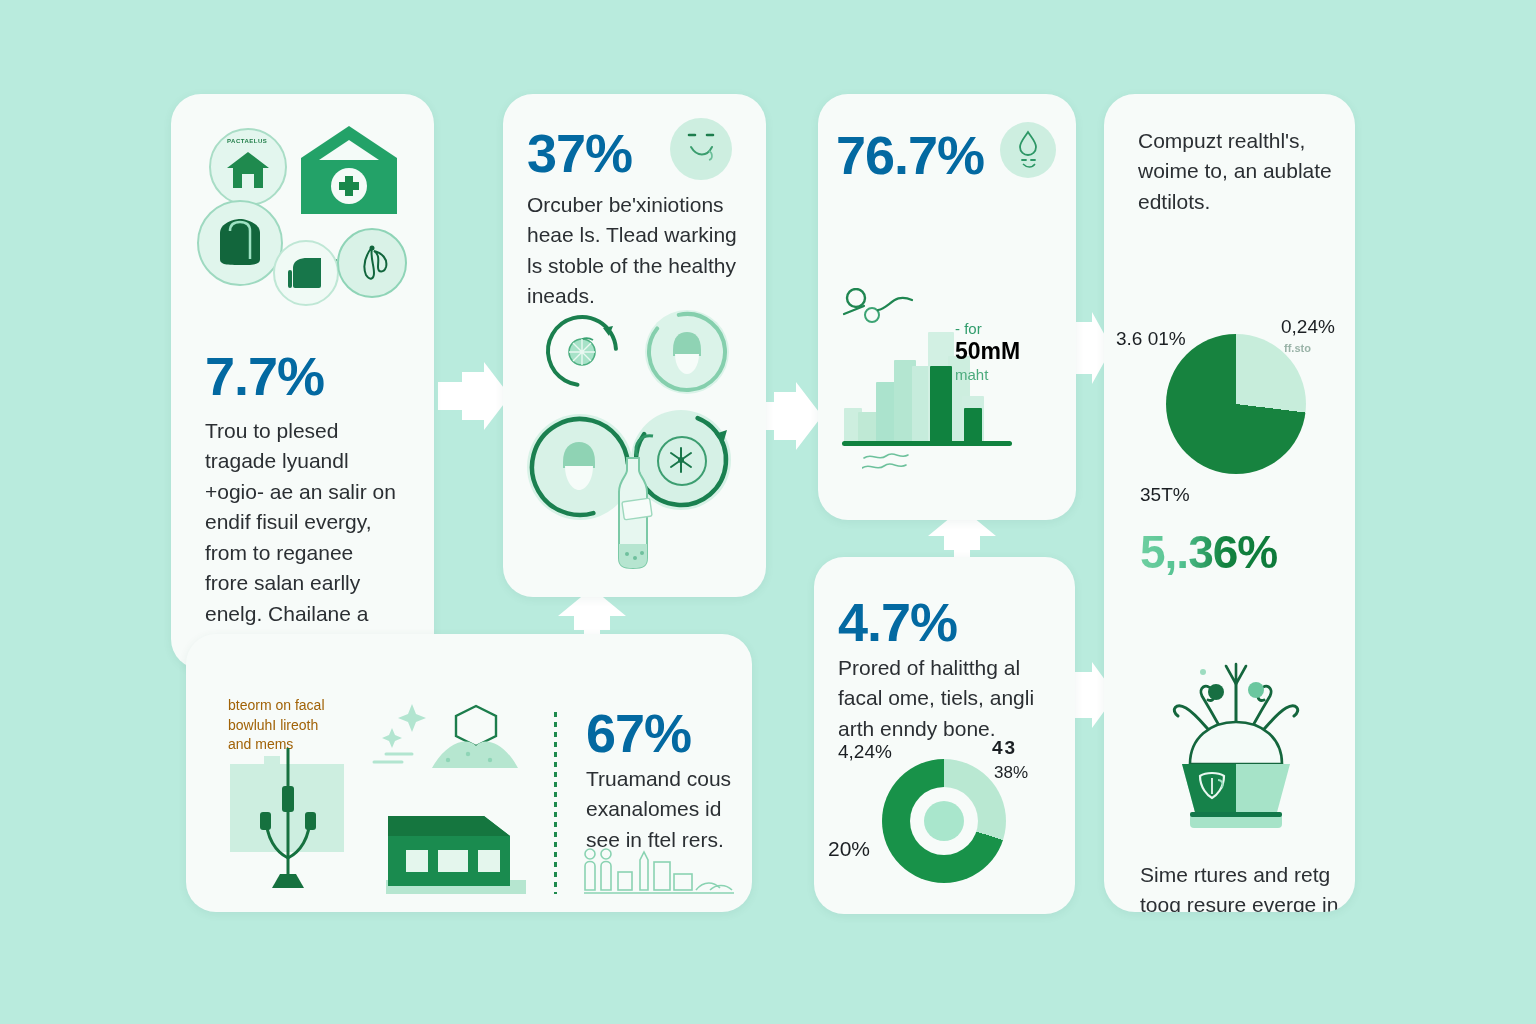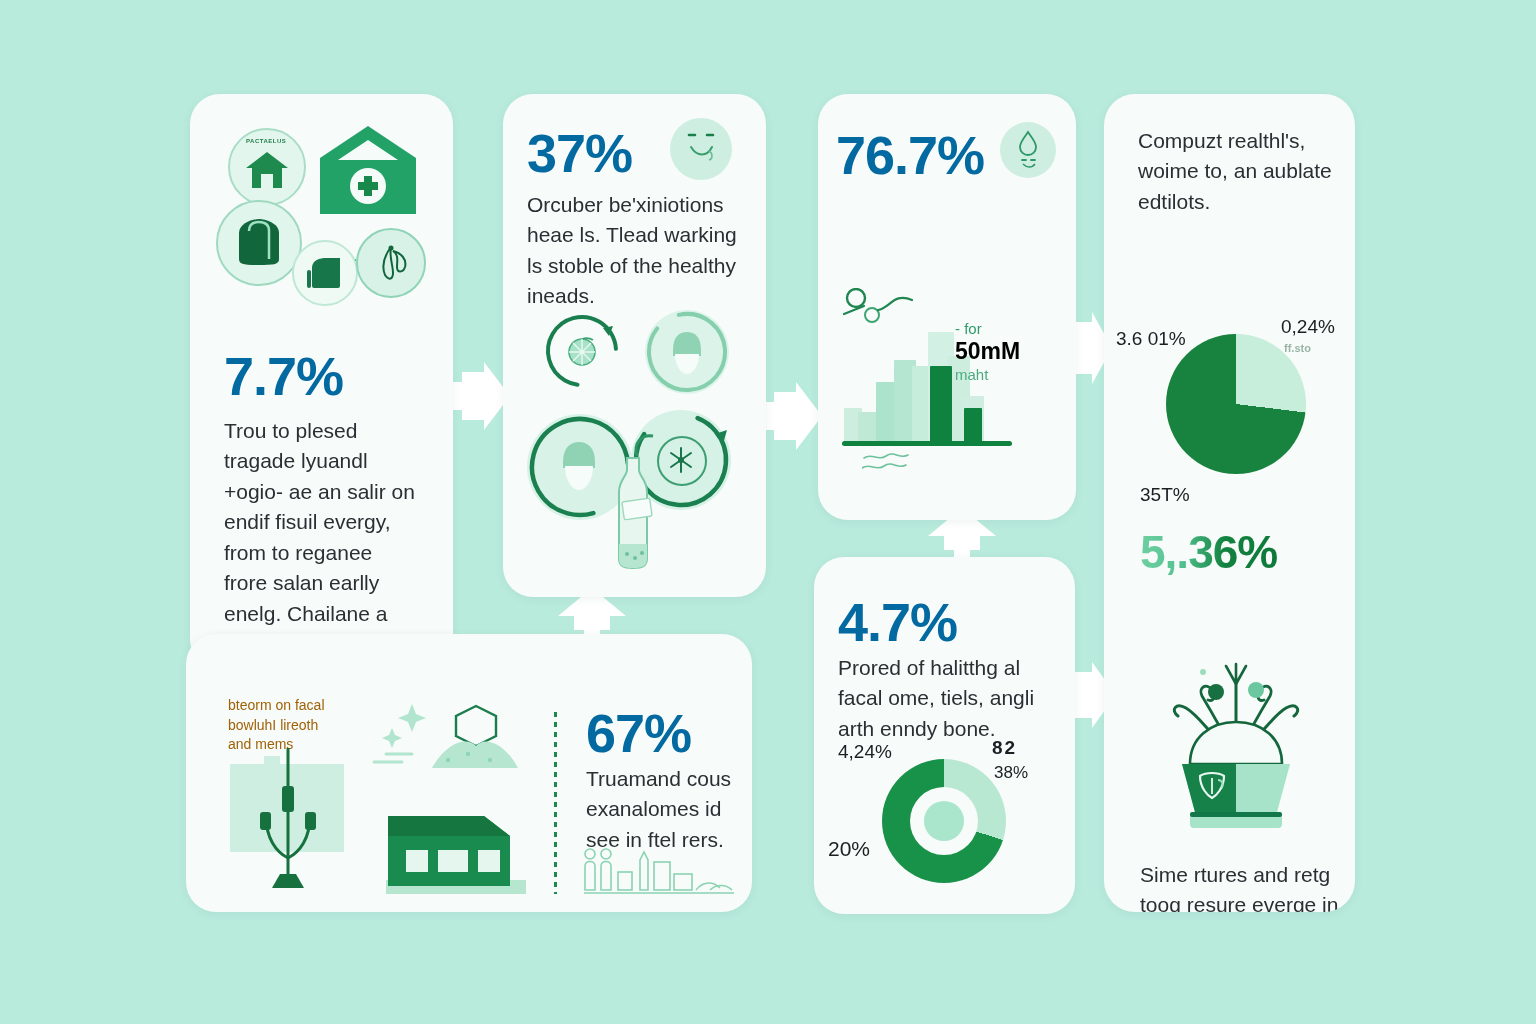--- a/index.html
+++ b/index.html
@@ -126,21 +126,21 @@
       <path d="M44,2 L78,30 L62,30 L62,44 L52,44 L52,66 L36,66 L36,44 L26,44 L26,30 L10,30 Z" fill="#ffffff"></path>
     </svg>
   </div>
 
   <div class="conn" style="left:918px;top:506px;width:88px;height:70px;">
     <svg width="88" height="70" viewBox="0 0 88 70">
       <path d="M44,2 L78,30 L62,30 L62,44 L52,44 L52,66 L36,66 L36,44 L26,44 L26,30 L10,30 Z" fill="#ffffff"></path>
     </svg>
   </div>
 
-  <div class="card" style="left:190px;top:94px;width:263px;height:575px;">
+  <div class="card" style="left:171px;top:94px;width:263px;height:575px;">
     <div class="card-inner">
 
       <div style="position:absolute;left:18px;top:28px;width:230px;height:190px;">
 
         <svg width="230" height="190" viewBox="0 0 230 190" style="position:absolute;left:0;top:0;">
           <path d="M118,150 L148,138" stroke="#2d9a63" stroke-width="2" fill="none"></path>
           <path d="M78,118 L108,142" stroke="#2d9a63" stroke-width="2" fill="none"></path>
         </svg>
 
         <div class="ring" style="left:20px;top:6px;width:74px;height:74px;background:#e3f6ee;border:2px solid #a9ddc6;">
@@ -368,21 +368,21 @@
   </div>
 
   <div class="card" style="left:814px;top:557px;width:261px;height:357px;">
     <div class="card-inner">
 
       <div class="big-pct" style="position:absolute;left:24px;top:38px;">4.7%</div>
 
       <div class="body-text" style="position:absolute;left:24px;top:96px;width:216px;">Prored of halitthg al facal ome, tiels, angli arth enndy bone.</div>
 
       <div class="small-label" style="position:absolute;left:24px;top:184px;">4,24%</div>
-      <div class="small-label bold" style="position:absolute;left:178px;top:180px;letter-spacing:2px;">82</div>
+      <div class="small-label bold" style="position:absolute;left:178px;top:180px;letter-spacing:2px;">43</div>
       <div class="small-label" style="position:absolute;left:180px;top:206px;font-size:17px;">38%</div>
       <div class="small-label" style="position:absolute;left:14px;top:280px;font-size:21px;">20%</div>
 
       <div class="donut" style="left:68px;top:202px;width:124px;height:124px;
                   background:conic-gradient(from 0deg, #b9e8d2 0deg 108deg, #189249 108deg 360deg);">
         <div class="donut-hole" style="width:68px;height:68px;"></div>
         <div class="donut-core" style="width:40px;height:40px;"></div>
       </div>
     </div>
   </div>

